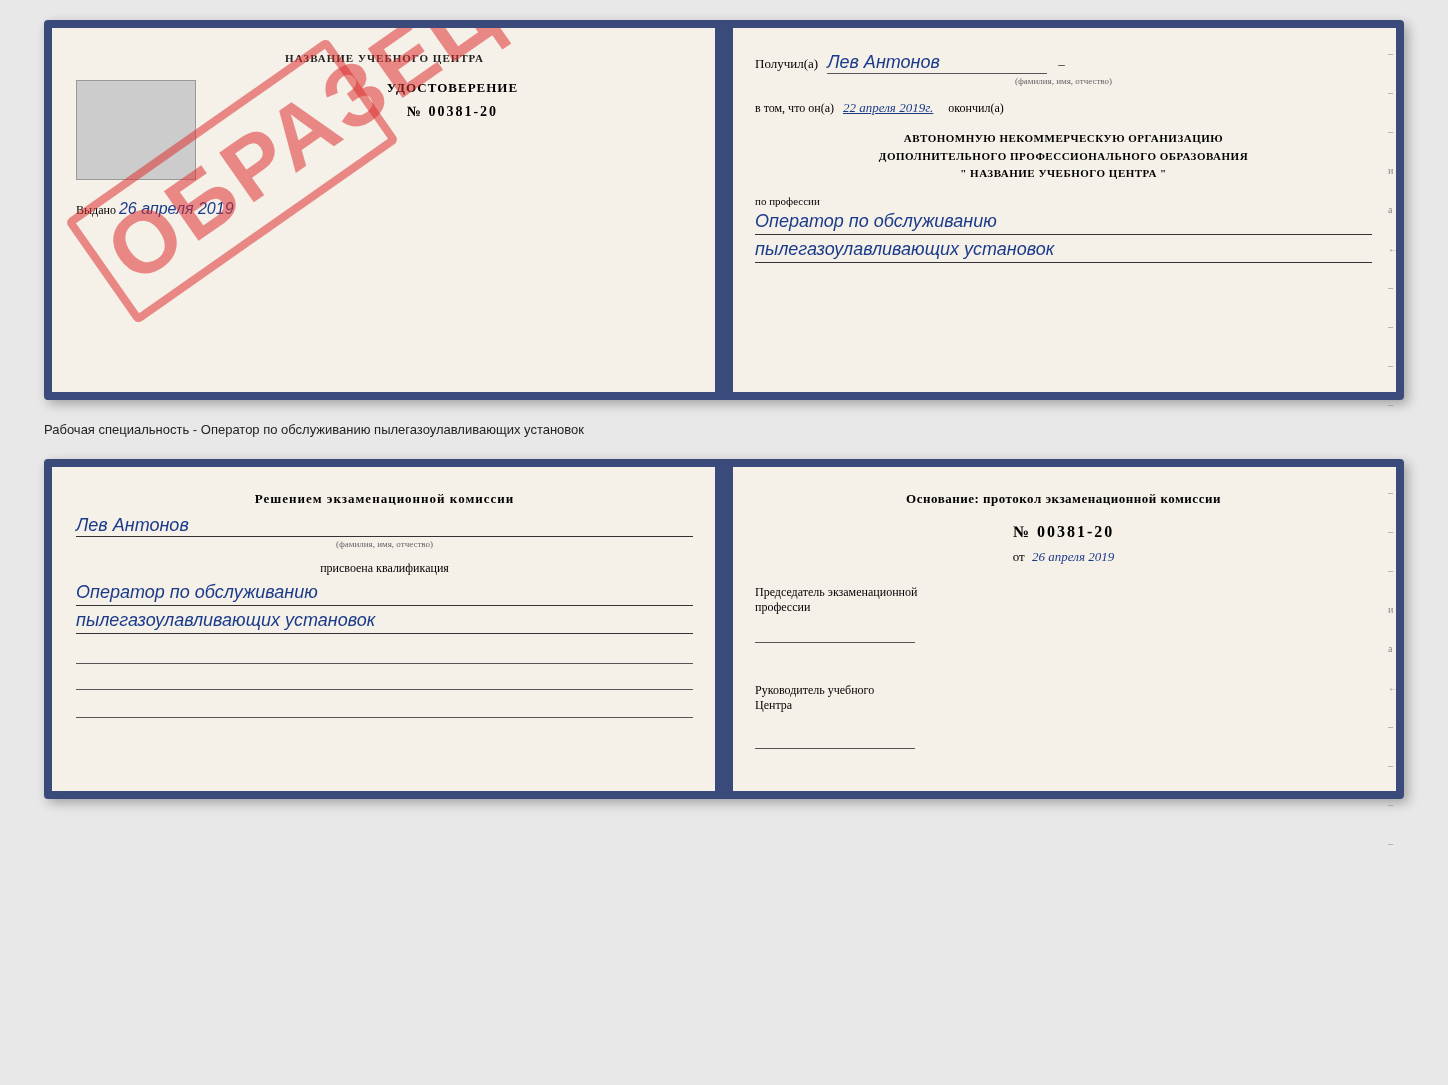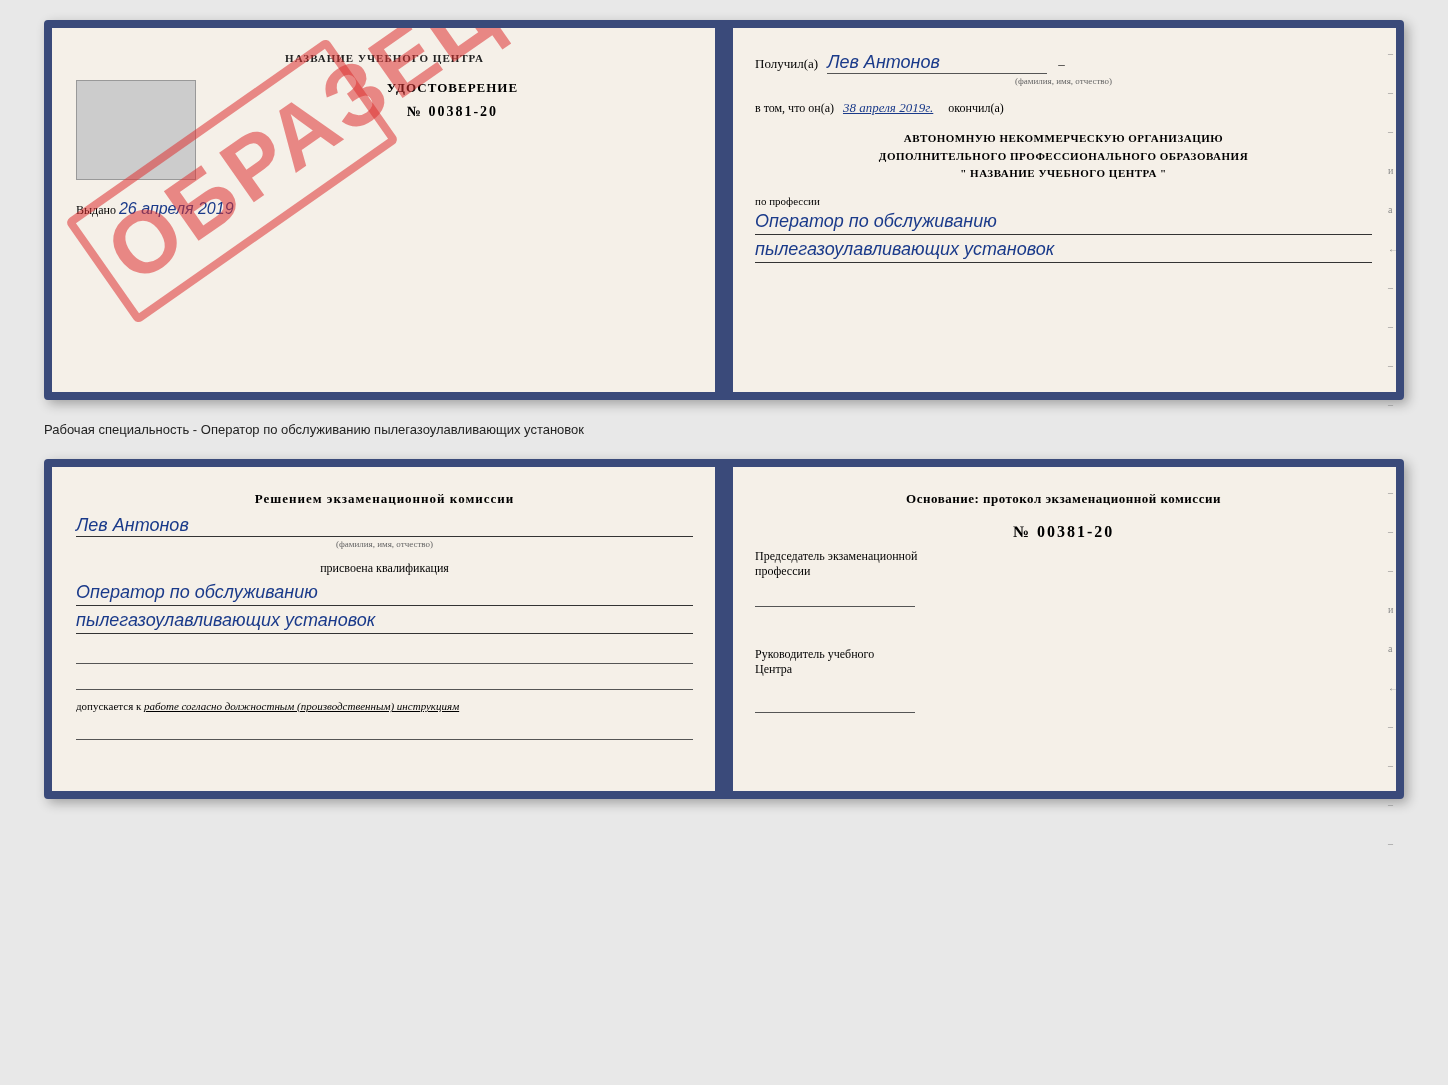--- a/index.html
+++ b/index.html
@@ -265,21 +265,21 @@
 
       <div class="field-row">
         <span style="font-size:13px;">Получил(а)</span>
         <span class="handwritten field-line" style="margin-left:6px; font-size:18px;">Лев Антонов</span>
         <span style="margin-left:8px; font-size:13px;"> –</span>
         <span class="sub-label">(фамилия, имя, отчество)</span>
       </div>
 
       <div class="field-row" style="margin-top:10px;">
         <span>в том, что он(а)</span>
-        <span class="inline-date" style="margin-left:6px; text-decoration: underline;">38 апреля 2019г.</span>
+        <span class="inline-date" style="margin-left:6px; text-decoration: underline;">22 апреля 2019г.</span>
         <span style="margin-left:12px; font-size:12px;">окончил(а)</span>
       </div>
 
       <div class="uppercase-block">
         <div>АВТОНОМНУЮ НЕКОММЕРЧЕСКУЮ ОРГАНИЗАЦИЮ</div>
         <div>ДОПОЛНИТЕЛЬНОГО ПРОФЕССИОНАЛЬНОГО ОБРАЗОВАНИЯ</div>
         <div>"  НАЗВАНИЕ УЧЕБНОГО ЦЕНТРА  "</div>
       </div>
 
       <div class="profession-section">
@@ -316,36 +316,36 @@
       <div style="font-size:9px; color:#666; text-align:center; margin-bottom:12px;">(фамилия, имя, отчество)</div>
 
       <div style="font-size:12px; text-align:center; margin-bottom:6px;">присвоена квалификация</div>
 
       <div class="handwritten underlined-field" style="font-size:18px; padding-bottom:2px;">Оператор по обслуживанию</div>
       <div class="handwritten underlined-field" style="font-size:18px; padding-bottom:2px; margin-top:4px;">пылегазоулавливающих установок</div>
 
       <div style="border-bottom:1px solid #555; margin: 8px 0 4px 0; height:22px;"></div>
       <div style="border-bottom:1px solid #555; margin: 4px 0; height:22px;"></div>
 
-      <div style="font-size:11px; margin-top:10px;">
-        <span>допускается к</span>
-        <span style="font-style:italic; text-decoration:underline;">работе согласно должностным (производственным) инструкциям</span>
-      </div>
       <div style="border-bottom:1px solid #555; margin-top:8px; height:20px;"></div>
 
     </div>
 
     <div class="book-spine"></div>
 
     <div class="bottom-right" style="position:relative;">
 
       <div style="font-size:13px; font-weight:bold; text-align:center; letter-spacing:0.5px; margin-bottom:16px;">Основание: протокол экзаменационной комиссии</div>
 
       <div style="font-size:16px; font-weight:bold; text-align:center; letter-spacing:2px; margin-bottom:8px;">№  00381-20</div>
 
+      <div style="font-size:13px; text-align:center; margin-bottom:20px;">
+        <span>от</span>
+        <span class="inline-date" style="margin-left:4px;">26 апреля 2019</span>
+      </div>
 
       <div style="margin-bottom:40px;">
         <div style="font-size:12px;">Председатель экзаменационной</div>
         <div style="font-size:12px; margin-bottom:8px;">профессии</div>
         <div style="border-bottom:1px solid #555; width:160px; height:20px;"></div>
       </div>
 
       <div>
         <div style="font-size:12px;">Руководитель учебного</div>
         <div style="font-size:12px; margin-bottom:16px;">Центра</div>

